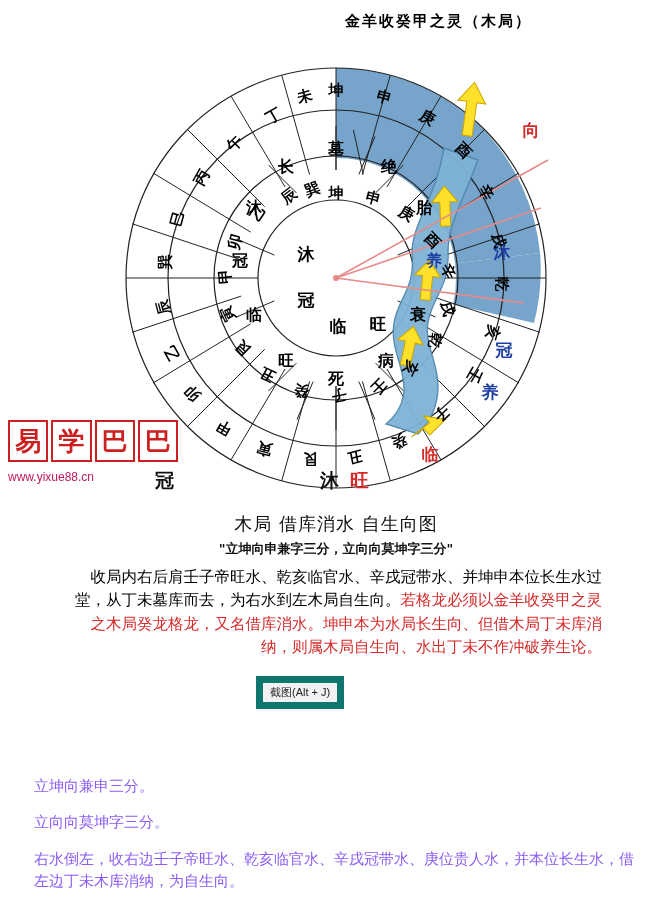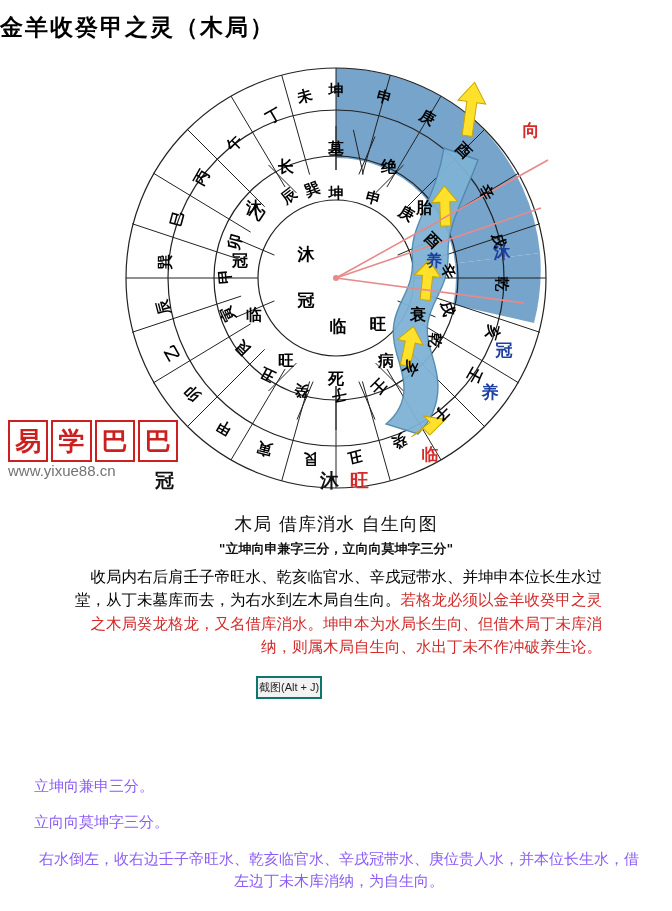--- a/index.html
+++ b/index.html
@@ -19,23 +19,23 @@
     position: relative;
     width: 672px;
     height: 911px;
   }
   
   .title {
     position: absolute;
     top: 12px;
     left: 0;
     width: 532px;
-    text-align: left;
-    font-family: "DejaVu Sans", sans-serif;
-    font-size: 23px;
+    text-align: right;
+    font-family: "DejaVu Sans", sans-serif;
+    font-size: 15px;
     font-weight: bold;
     letter-spacing: 2px;
     color: #000;
   }
   
   .diagram {
     position: absolute;
     top: 48px;
     left: 86px;
     width: 500px;
@@ -72,23 +72,23 @@
     color: #cc2020;
     font-family: "DejaVu Sans", sans-serif;
     font-size: 26px;
     font-weight: bold;
     display: flex;
     align-items: center;
     justify-content: center;
     background: #fff;
   }
   .wm-url {
-    margin-top: 0;
-    color: #737373;
-    font-size: 15px;
+    margin-top: 8px;
+    color: #be185d;
+    font-size: 12px;
     font-family: "Liberation Sans", sans-serif;
   }
   
   .caption {
     position: absolute;
     top: 512px;
     left: 0;
     width: 672px;
     text-align: center;
     font-family: "DejaVu Sans", sans-serif;
@@ -117,45 +117,44 @@
     color: #000;
     text-align: right;
   }
   .para-block .red {
     color: #d42a2a;
   }
   .screenshot-hint {
     position: absolute;
     top: 676px;
     left: 256px;
-    border: 2px solid #0f766e;
+    border: 7px solid #0f766e;
     background: #f2f2f2;
     color: #222;
     font-size: 11px;
-    padding: 2px 1px;
+    padding: 2px 7px;
     font-family: "Liberation Sans", sans-serif;
   }
   .footer {
     position: absolute;
     top: 756px;
     left: 34px;
     width: 610px;
     font-family: "DejaVu Sans", sans-serif;
     font-size: 15px;
     line-height: 1.45;
     color: #8b5cf6;
     margin-top: 20px;
   }
   .footer p {
     margin: 0 0 14px 0;
   }
   .footer p.last {
     margin-bottom: 0;
     line-height: 1.5;
-    text-align: center;
   }
 </style>
 </head>
 <body>
 
 <div class="page">
 
   <div class="title">金羊收癸甲之灵（木局）</div>
 
   <div class="diagram">

